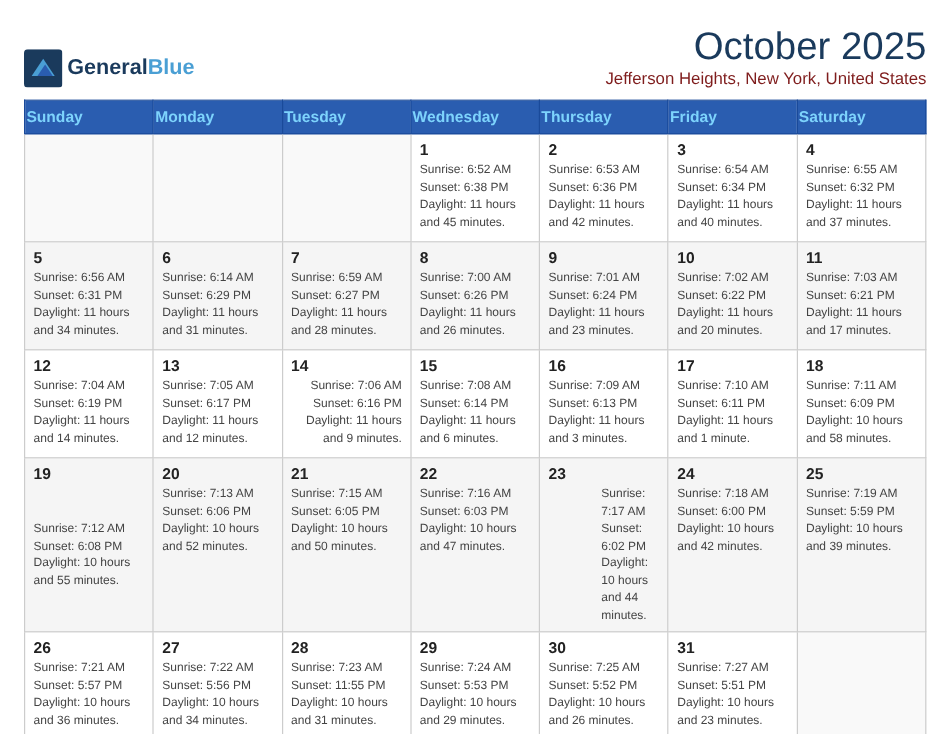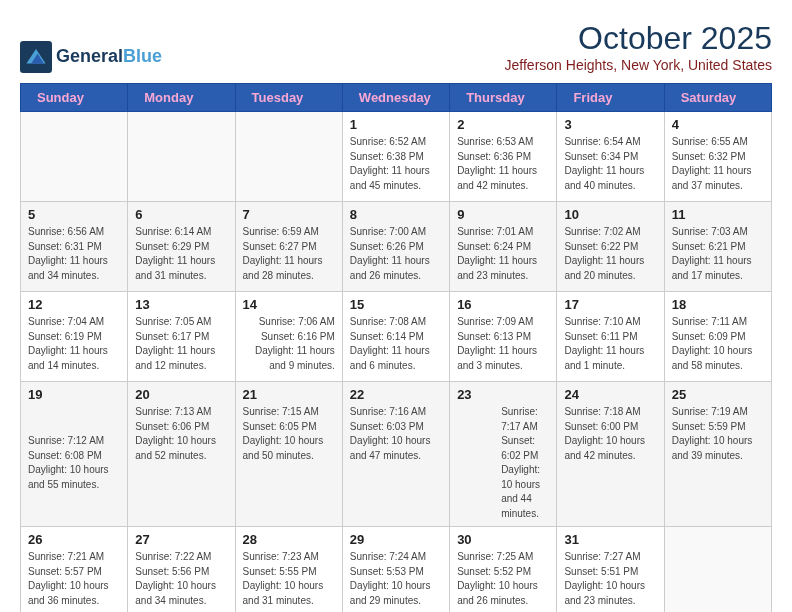--- a/index.html
+++ b/index.html
@@ -46,24 +46,24 @@
       font-size: 14px;
       color: #7f1d1d;
     }
     .calendar {
       width: 100%;
       border-collapse: collapse;
       border: 1px solid #ccc;
     }
     .calendar th {
       background: #2a5db0;
-      color: #f9a8d4;
+      color: #7dd3fc;
       font-size: 13px;
       font-weight: bold;
-      padding: 6px 16px;
+      padding: 6px 1px;
       text-align: left;
       border: 1px solid #1a4a9a;
     }
     .calendar td {
       width: 14.28%;
       vertical-align: top;
       padding: 5px 7px;
       border: 1px solid #ccc;
       font-size: 10.5px;
       color: #333;
@@ -320,21 +320,21 @@
         <td>
           <span class="day-num">27</span>
           <div class="day-info" style="white-space: pre-line;">Sunrise: 7:22 AM
 Sunset: 5:56 PM
 Daylight: 10 hours
 and 34 minutes.</div>
         </td>
         <td>
           <span class="day-num">28</span>
           <div class="day-info" style="white-space: pre-line;">Sunrise: 7:23 AM
-Sunset: 5:55 PM
+Sunset: 11:55 PM
 Daylight: 10 hours
 and 31 minutes.</div>
         </td>
         <td>
           <span class="day-num">29</span>
           <div class="day-info" style="white-space: pre-line;">Sunrise: 7:24 AM
 Sunset: 5:53 PM
 Daylight: 10 hours
 and 29 minutes.</div>
         </td>

